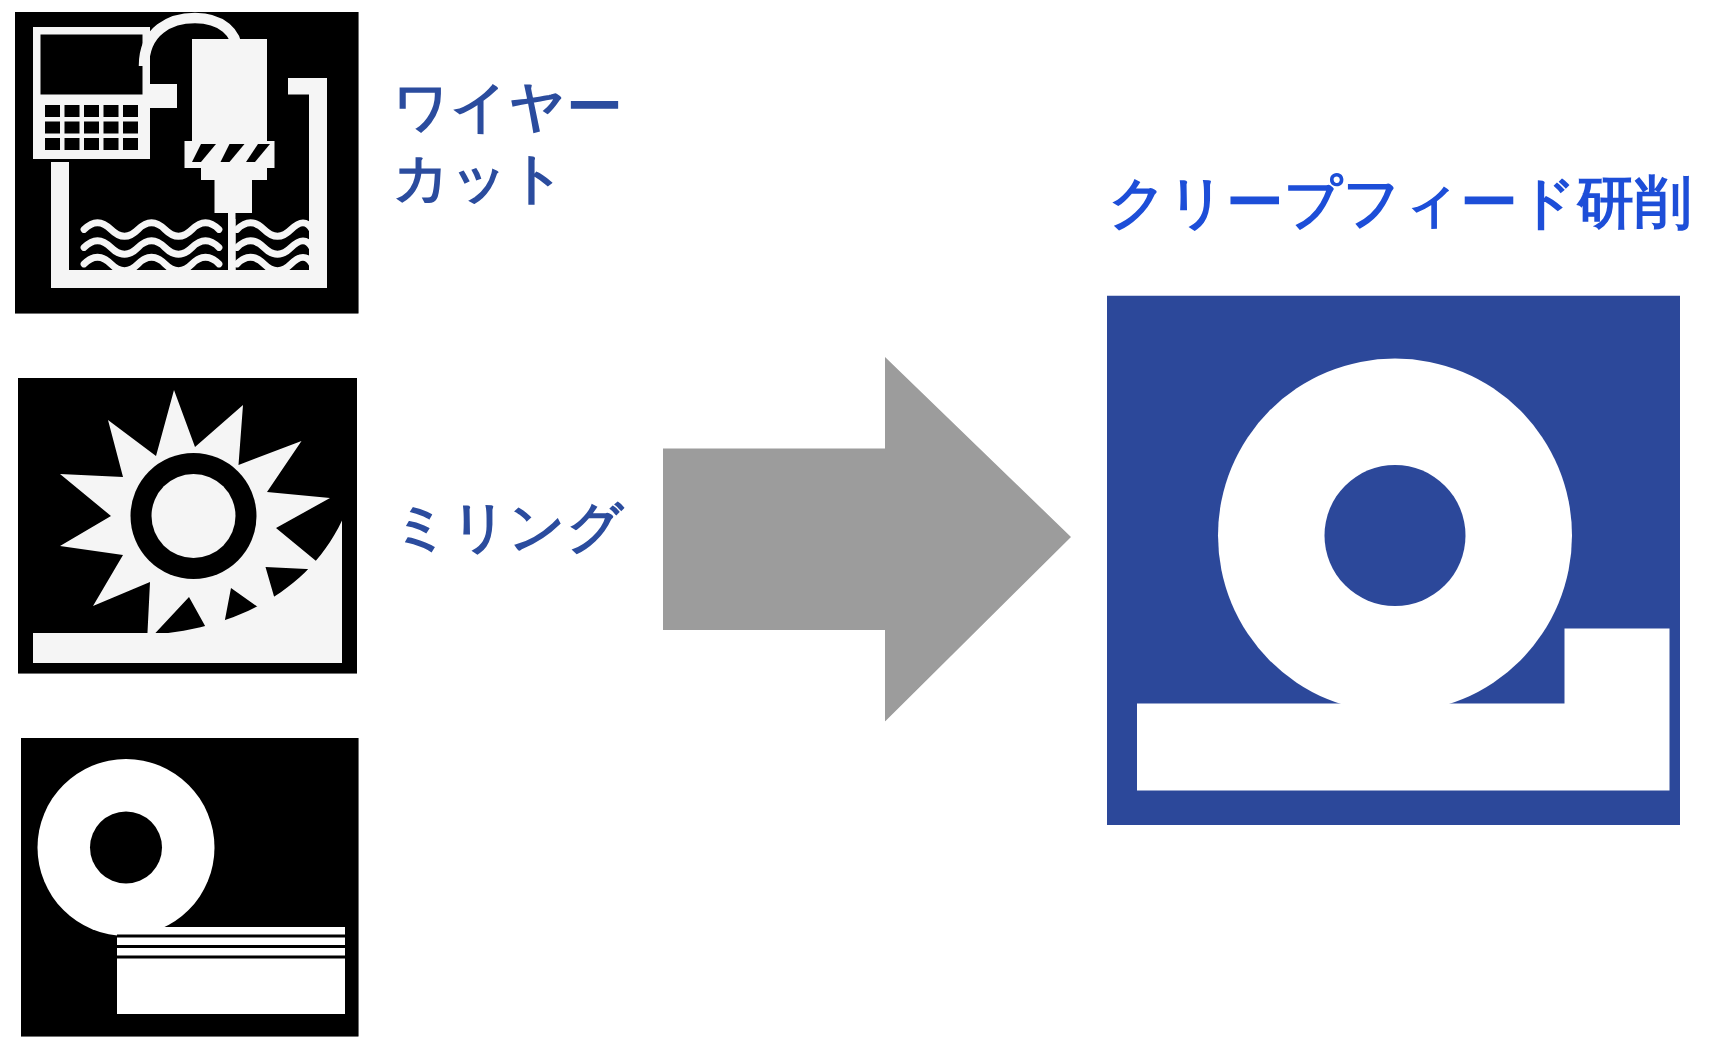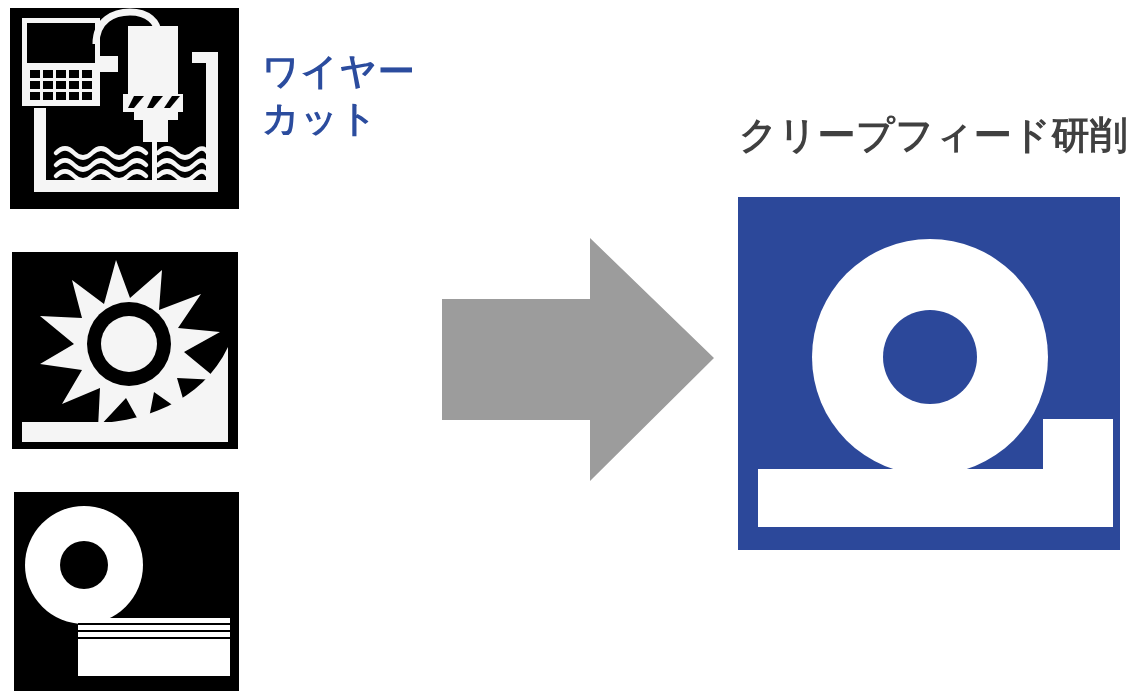--- a/index.html
+++ b/index.html
@@ -44,21 +44,21 @@
     white-space: pre-line;
     letter-spacing: 0.02em;
   }
   #label-wire  { left: 262px; top: 48px;  font-size: 37px; }
   #label-mill  { left: 262px; top: 328px; font-size: 37px; }
   #label-recip { left: 258px; top: 543px; font-size: 37px; }
 
   #label-creep {
     position: absolute;
     left: 739px; top: 112px;
-    color: #404040;
+    color: #1d4ed8;
     font-weight: bold;
     font-size: 38px;
     line-height: 1.25;
     white-space: nowrap;
     letter-spacing: 0.01em;
   }
 
   
   #arrow {
     position: absolute;
@@ -153,20 +153,21 @@
 
       <path d="M216 95 L216 172 L70 172 C 130 172, 190 150, 216 95 Z" fill="#F5F5F5"></path>
 
       <path d="M104 8 L118 46 L150 18 L147 58 L189 42 L166 76 L208 80 L172 100
                L206 128 L165 126 L176 164 L142 140 L134 182 L114 146 L86 176
                L88 136 L50 152 L70 118 L28 112 L62 92 L28 64 L70 66 L60 28 L92 52 Z" fill="#F5F5F5"></path>
       <circle cx="117" cy="92" r="42" fill="#000000"></circle>
       <circle cx="117" cy="92" r="28" fill="#F5F5F5"></circle>
     </svg>
   </div>
+  <div class="label" id="label-mill">ミリング</div>
 
   <div class="tile" id="tile-recip">
     <svg viewBox="0 0 225 199" preserveAspectRatio="none">
       <rect x="0" y="0" width="225" height="199" fill="#000000"></rect>
 
       <circle cx="70" cy="73" r="59" fill="#FFFFFF"></circle>
       <circle cx="70" cy="73" r="24" fill="#000000"></circle>
 
       <rect x="64" y="126" width="152" height="58" fill="#FFFFFF"></rect>
       <g stroke="#000000" stroke-width="2">

